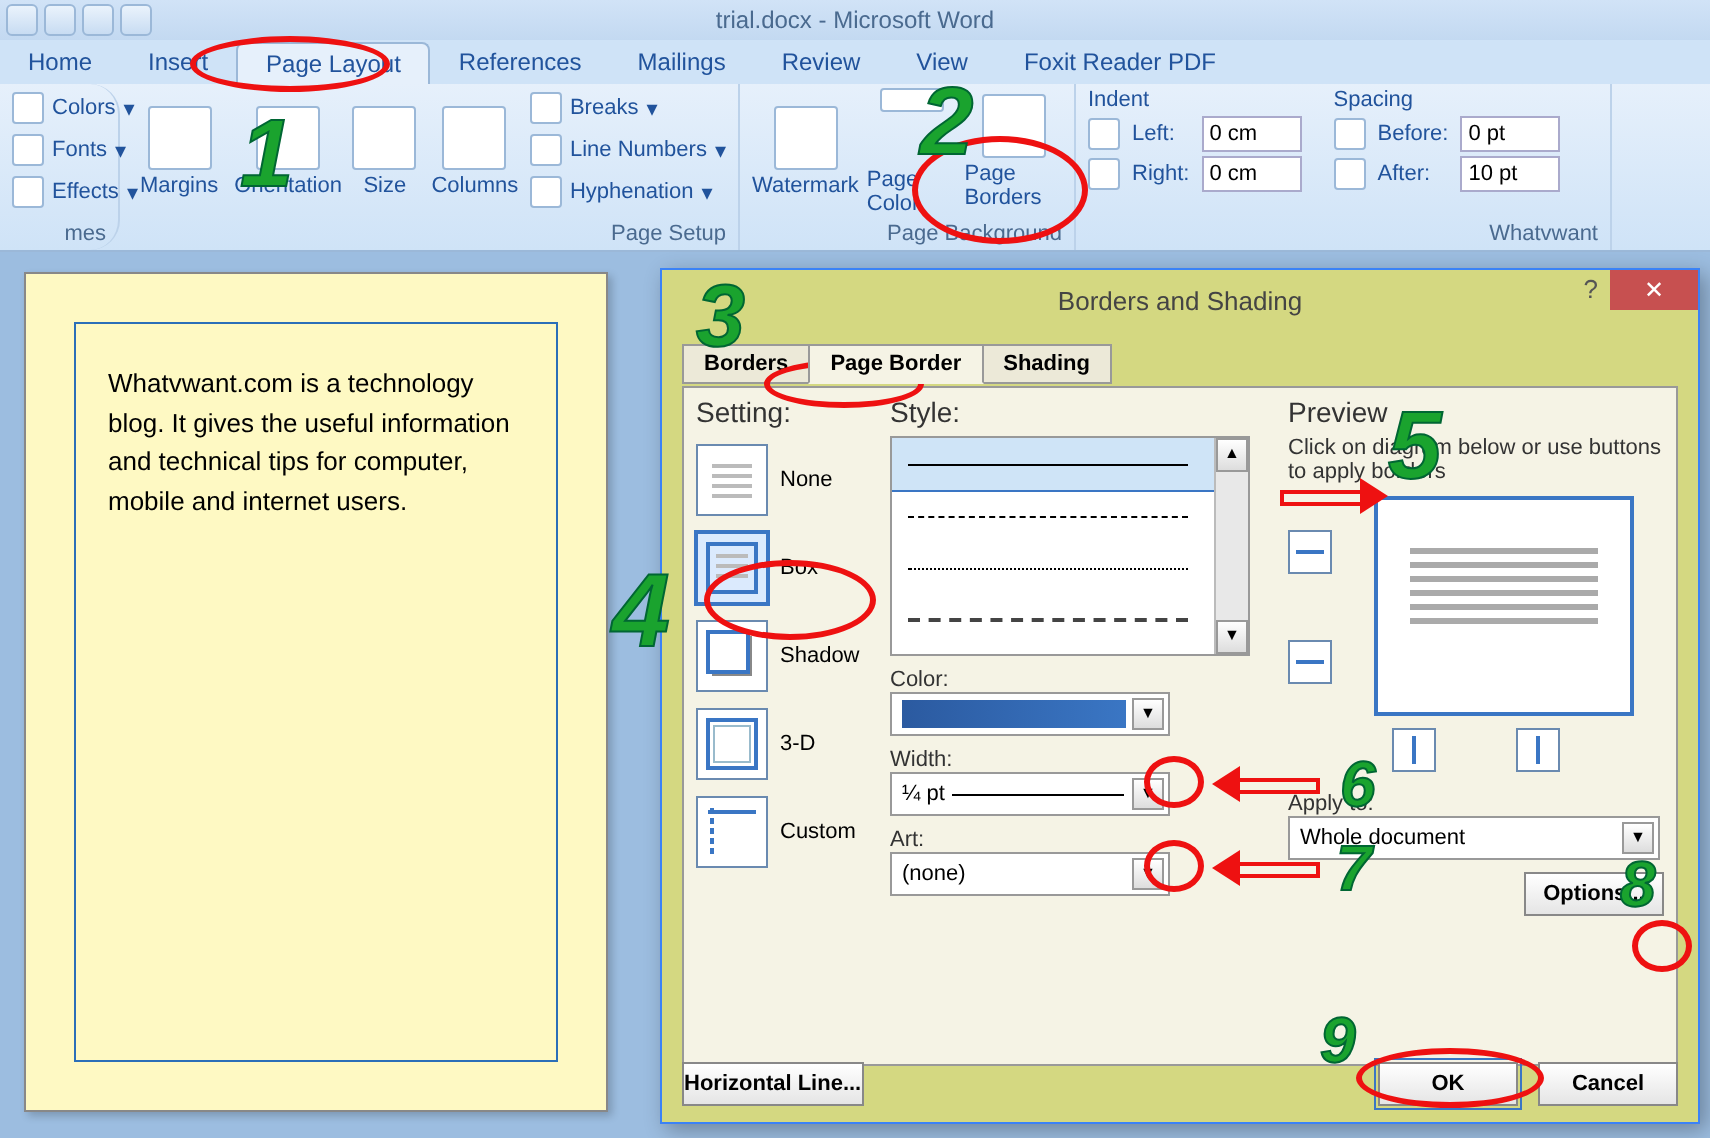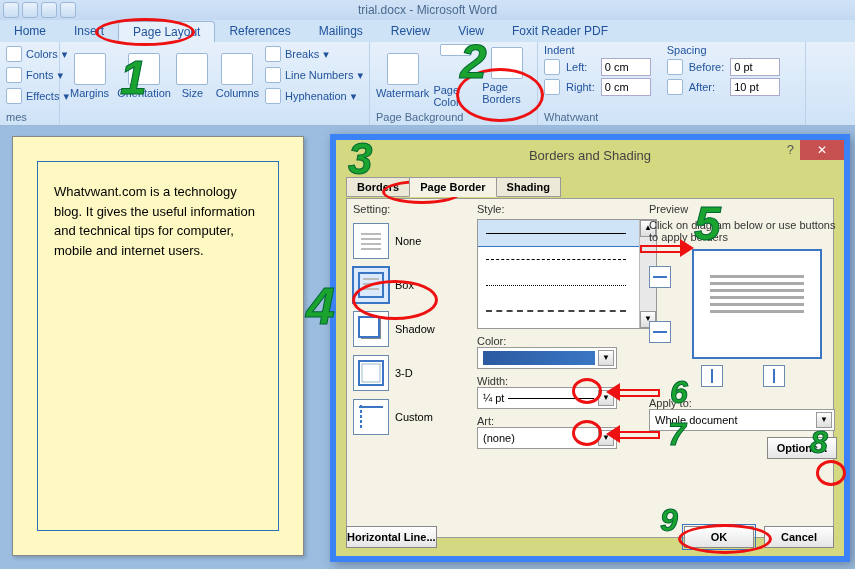--- a/index.html
+++ b/index.html
@@ -12,48 +12,48 @@
   .titlebar .fname { color:#4a6a8f; }
 
   
   .tabs { height: 22px; background: #cfe3f7; display: flex; align-items: center; font-size: 12px; color:#21539c; }
   .tab { padding: 3px 14px 3px 14px; cursor: pointer; position: relative; }
   .tab.active { background: #e6f0fb; border-top-left-radius: 4px; border-top-right-radius:4px; border:1px solid #9bb8d8; border-bottom:none; }
 
   
   .ribbon { height: 84px; background: linear-gradient(#e6f0fb,#cfe3f7); border-bottom:1px solid #9bb8d8; display:flex; }
   .group { border-right:1px solid #bcd2ea; padding: 2px 6px 0 6px; display:flex; flex-direction:column; justify-content:space-between; position:relative;}
-  .group-label { text-align:left; font-size:11px; color:#4a6a8f; padding-bottom:2px;}
+  .group-label { text-align:right; font-size:11px; color:#4a6a8f; padding-bottom:2px;}
   .group-body { display:flex; align-items:flex-start; gap:4px; height:66px;}
   .vbtn { display:flex; flex-direction:column; align-items:center; justify-content:center; width:54px; height:64px; font-size:11px; color:#21539c; cursor:pointer; border-radius:3px;}
   .vbtn .bigicon{ width:32px; height:32px; border:1px solid #9bb8d8; background:#fff; border-radius:2px; margin-bottom:2px;}
   .smallrow { display:flex; align-items:center; font-size:11px; color:#21539c; gap:4px; height:20px; white-space:nowrap;}
   .smallicon{ width:16px; height:16px; background:#fff; border:1px solid #9bb8d8; border-radius:2px; display:inline-block;}
   .indent-grid{ display:grid; grid-template-columns:auto auto auto; gap:2px 6px; font-size:11px; color:#21539c; align-items:center;}
   .indent-grid input{ width:50px; height:18px; font-size:11px; text-align:left; padding-left:3px; border:1px solid #aac;}
   .group-head{ font-size:11px; color:#21539c; margin-bottom:2px;}
   .leftcol{ display:flex; flex-direction:column; gap:1px;}
 
   
   .docarea{ position:absolute; top:126px; left:0; right:0; bottom:0; background:#9cbde0;}
   .page{ position:absolute; left:12px; top:10px; width:292px; height:420px; background:#fef9c3; border:1px solid #888; box-shadow:2px 2px 4px rgba(0,0,0,.2); padding:24px;}
   .page .inner{border:1px solid #2b6fb8; width:100%; height:100%; padding:20px 16px; font-size:13px; color:#000; line-height:1.5;}
 
   
-  .dialog{ position:absolute; left:330px; top:134px; width:520px; height:428px; background:#d4d881; border:6px solid #3b82f6; box-shadow:3px 3px 10px rgba(0,0,0,.3);}
+  .dialog{ position:absolute; left:330px; top:134px; width:520px; height:428px; background:#d4d881; border:1px solid #3b82f6; box-shadow:3px 3px 10px rgba(0,0,0,.3);}
   .dlg-title{ height:30px; background:#d4d881; display:flex; align-items:center; justify-content:center; font-size:13px; color:#444; position:relative;}
   .dlg-close{ position:absolute; right:0; top:0; width:44px; height:20px; background:#c75050; color:#fff; text-align:center; font-size:12px; line-height:20px; cursor:pointer;}
   .dlg-help{ position:absolute; right:50px; top:2px; font-size:13px; color:#555;}
   .dlg-body{ padding:6px 10px 8px 10px;}
   .dlg-tabs{ display:flex; font-size:11px; margin-bottom:2px; align-items:flex-end;font-weight:bold;}
   .dlg-tab{ padding:3px 10px; border:1px solid #999; background:#ece9d8; cursor:pointer; position:relative; top:1px; margin-right:-1px;}
   .dlg-tab.active{ background:#f5f3e5; border-bottom-color:#f5f3e5; z-index:2;}
   .dlg-panel{ border:1px solid #999; background:#f5f3e5; height:340px; padding:8px; position:relative;}
 
-  .col-label{ font-size:11px; color:#333; margin-bottom:4px;}
+  .col-label{ font-size:14px; color:#333; margin-bottom:4px;}
   .setting-item{ display:flex; align-items:center; gap:6px; height:44px; font-size:11px; cursor:pointer;}
   .setting-thumb{ width:36px; height:36px; border:1px solid #6a8ab0; background:#fff; display:flex; align-items:center; justify-content:center;}
   .setting-thumb.sel{ outline:2px solid #3a76c4; outline-offset:-1px; background:#dbeafd;}
   .setting-thumb svg{width:28px;height:28px;}
 
   .style-box{ width:180px; height:110px; border:1px solid #999; background:#fff; overflow:hidden; position:relative;}
   .style-scroll{ position:absolute; right:0; top:0; width:17px; height:100%; background:#e8e8e8; border-left:1px solid #bbb;}
   .style-scroll .arr{height:17px;background:linear-gradient(#fff,#ddd);border:1px solid #999;text-align:center;font-size:8px;line-height:14px;}
   .style-line{ height:26px; display:flex; align-items:center;}
   .style-line.sel{ background:#cfe4f7; outline:1px solid #3a76c4;}
@@ -105,21 +105,21 @@
   <div class="tab">Insert</div>
   <div class="tab active">Page Layout</div>
   <div class="tab">References</div>
   <div class="tab">Mailings</div>
   <div class="tab">Review</div>
   <div class="tab">View</div>
   <div class="tab">Foxit Reader PDF</div>
 </div>
 
 <div class="ribbon">
-  <div class="group" style="width:60px;">
+  <div class="group" style="width:60px;border-radius:15px;">
     <div class="group-body">
         <div class="leftcol">
       <div class="smallrow"><span class="smallicon"></span><span>Colors</span> ▾</div>
       <div class="smallrow"><span class="smallicon"></span><span>Fonts</span> ▾</div>
       <div class="smallrow"><span class="smallicon"></span><span>Effects</span> ▾</div>
     </div>
       </div>
     <div class="group-label">mes</div>
   </div>
 
@@ -140,20 +140,21 @@
       <div class="vbtn">
           <div class="bigicon"></div>
           <span>Columns</span>
         </div>
       <div class="leftcol">
         <div class="smallrow"><span class="smallicon"></span><span>Breaks</span> ▾</div>
         <div class="smallrow"><span class="smallicon"></span><span>Line Numbers</span> ▾</div>
         <div class="smallrow"><span class="smallicon"></span><span>Hyphenation</span> ▾</div>
       </div>
     </div>
+    <div class="group-label">Page Setup</div>
   </div>
 
   <div class="group" style="width:168px;">
     <div class="group-body">
       <div class="vbtn">
           <div class="bigicon"></div>
           <span>Watermark</span>
         </div>
       <div class="vbtn" style="width:46px;gap:26px;">
           <div class="bigicon"></div>
@@ -265,21 +266,21 @@
             <div class="setting-thumb">
               <svg viewBox="0 0 28 28">
                 <line x1="2" y1="4" x2="26" y2="4" stroke="#3a76c4" stroke-width="2"></line>
                 <line x1="4" y1="2" x2="4" y2="26" stroke="#3a76c4" stroke-width="2" stroke-dasharray="3,2"></line>
               </svg>
             </div>
             <span>Custom</span>
           </div>
       </div>
 
-      <div style="position:absolute; left:130px; top:4px; width:180px;">
+      <div style="position:absolute; left:103px; top:4px; width:180px;">
         <div class="col-label">Style:</div>
         <div class="style-box">
           <div class="style-line sel">
               <span style="border-top:1px solid #000;"></span>
             </div>
           <div class="style-line">
               <span style="border-top:1px dashed #000;"></span>
             </div>
           <div class="style-line">
               <span style="border-top:1px dotted #000;"></span>

